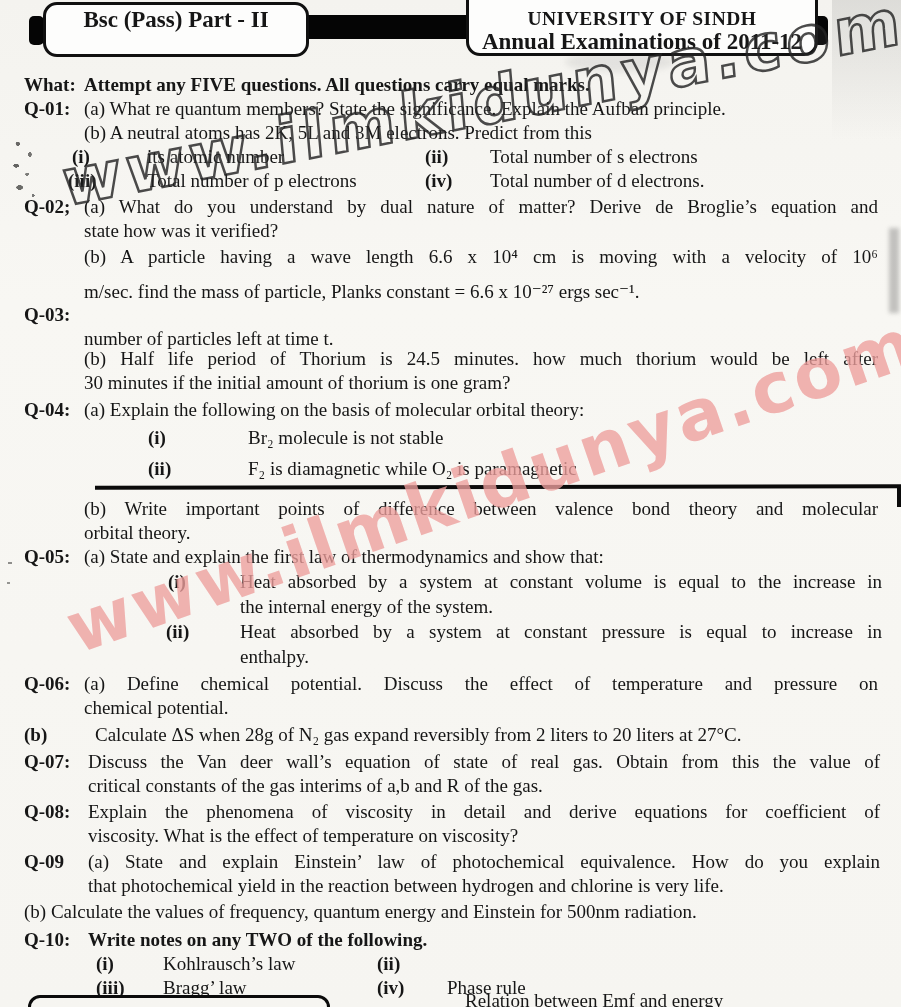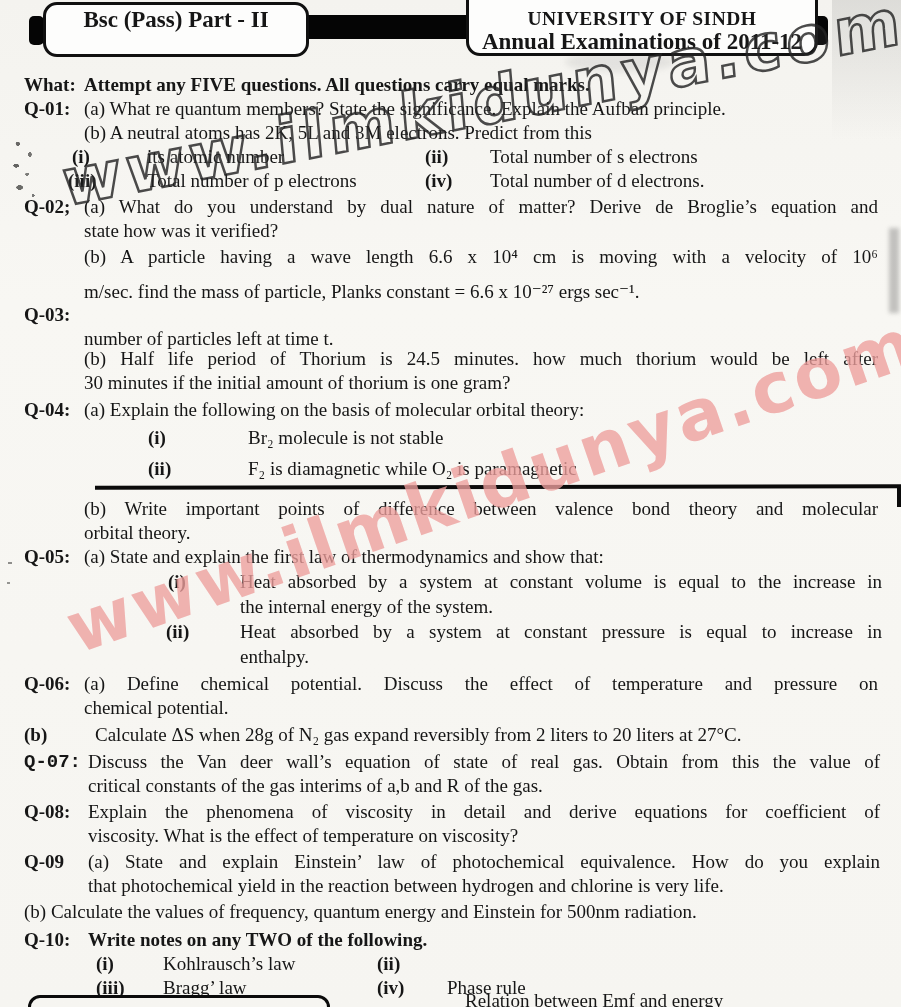--- a/index.html
+++ b/index.html
@@ -148,21 +148,21 @@
   <div class="blk lbl" style="left:166px;top:620px;">(ii)</div>
   <div class="blk jfull" style="left:240px;top:620px;width:642px;">Heat absorbed by a system at constant pressure is equal to increase in</div>
   <div class="blk" style="left:240px;top:645px;width:642px;">enthalpy.</div>
 
   <div class="blk lbl" style="left:24px;top:672px;">Q-06:</div>
   <div class="blk jfull" style="left:84px;top:672px;width:794px;">(a) Define chemical potential. Discuss the effect of temperature and pressure  on</div>
   <div class="blk" style="left:84px;top:696px;width:794px;">chemical potential.</div>
   <div class="blk lbl" style="left:24px;top:723px;">(b)</div>
   <div class="blk" style="left:95px;top:723px;width:790px;">Calculate ΔS when 28g of N₂ gas expand reversibly from 2 liters to 20 liters at 27°C.</div>
 
-  <div class="blk lbl" style="left:24px;top:750px;font-family:Liberation Mono, monospace;">Q-07:</div>
+  <div class="blk lbl" style="left:24px;top:750px;">Q-07:</div>
   <div class="blk jfull" style="left:88px;top:750px;width:792px;">Discuss the Van deer wall’s equation of state of real gas. Obtain from this the value of</div>
   <div class="blk" style="left:88px;top:774px;width:792px;">critical constants of the gas interims of a,b and R of the gas.</div>
 
   <div class="blk lbl" style="left:24px;top:800px;">Q-08:</div>
   <div class="blk jfull" style="left:88px;top:800px;width:792px;">Explain the phenomena of viscosity in detail and derive equations for coefficient of</div>
   <div class="blk" style="left:88px;top:824px;width:792px;">viscosity. What is the effect of temperature on viscosity?</div>
 
   <div class="blk lbl" style="left:24px;top:850px;">Q-09</div>
   <div class="blk jfull" style="left:88px;top:850px;width:792px;">(a) State and explain Einstein’ law of photochemical equivalence. How do you explain</div>
   <div class="blk" style="left:88px;top:874px;width:792px;">that photochemical yield in the reaction between hydrogen and chlorine is very life.</div>

